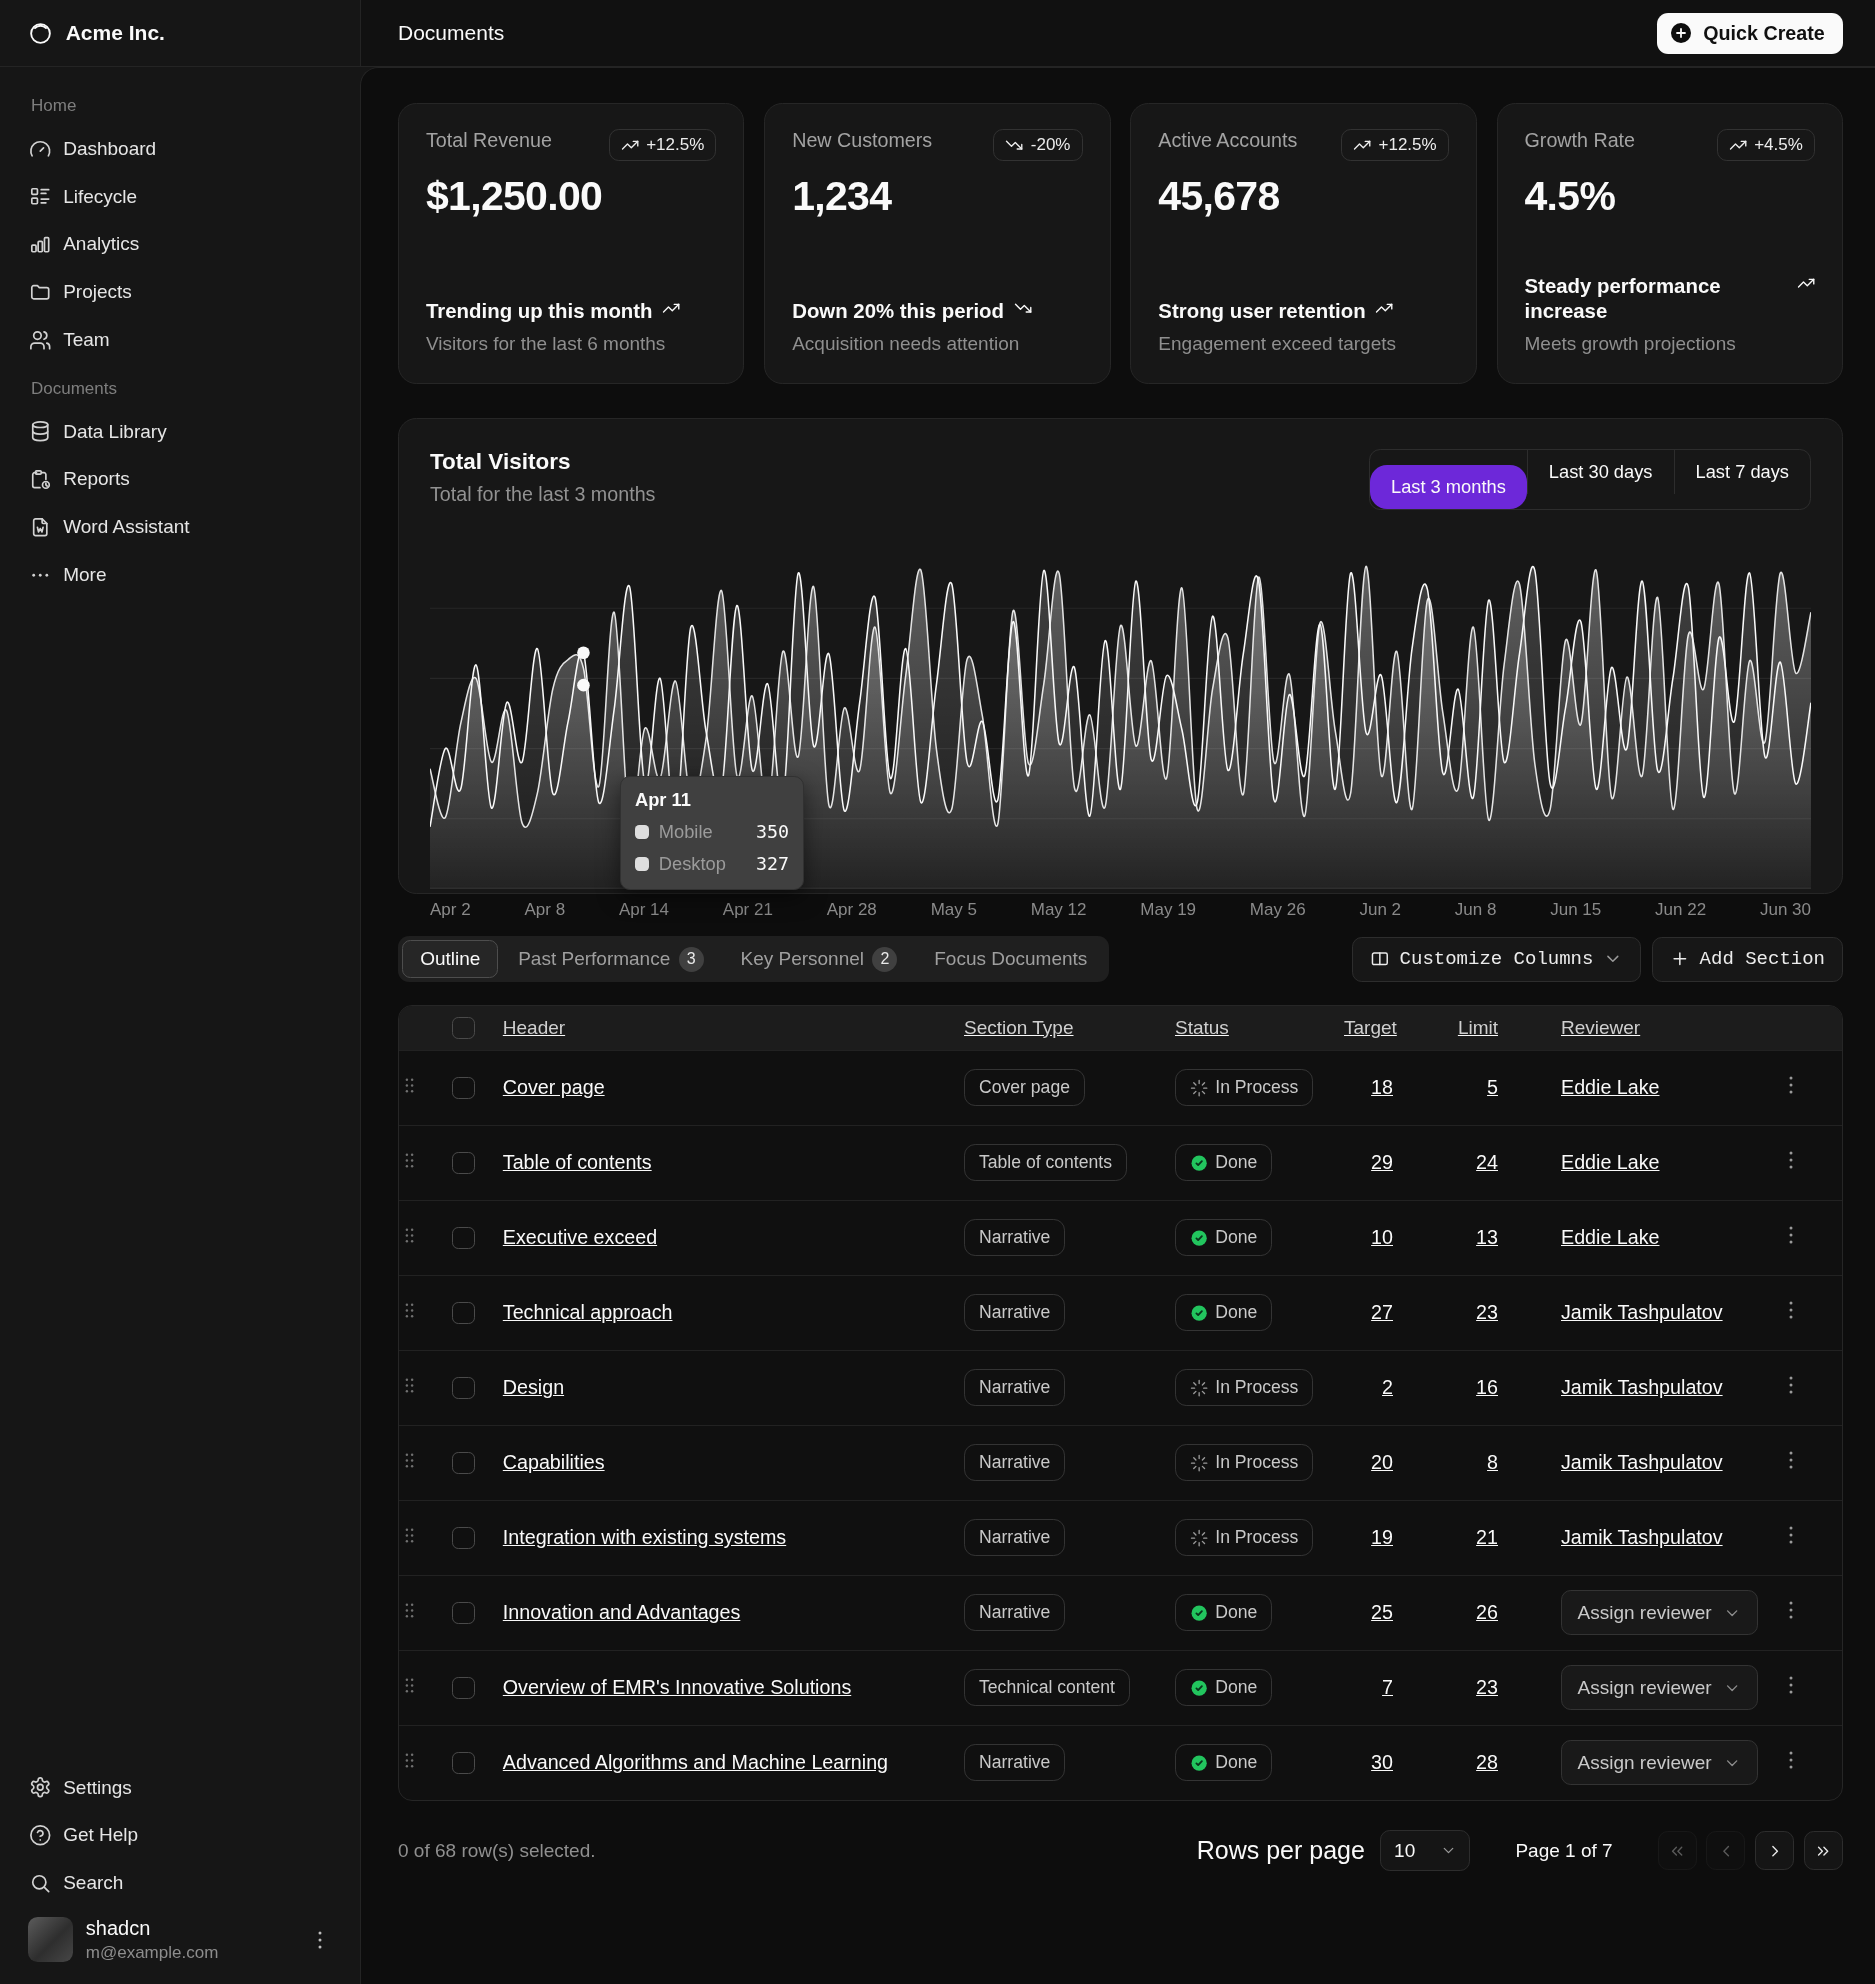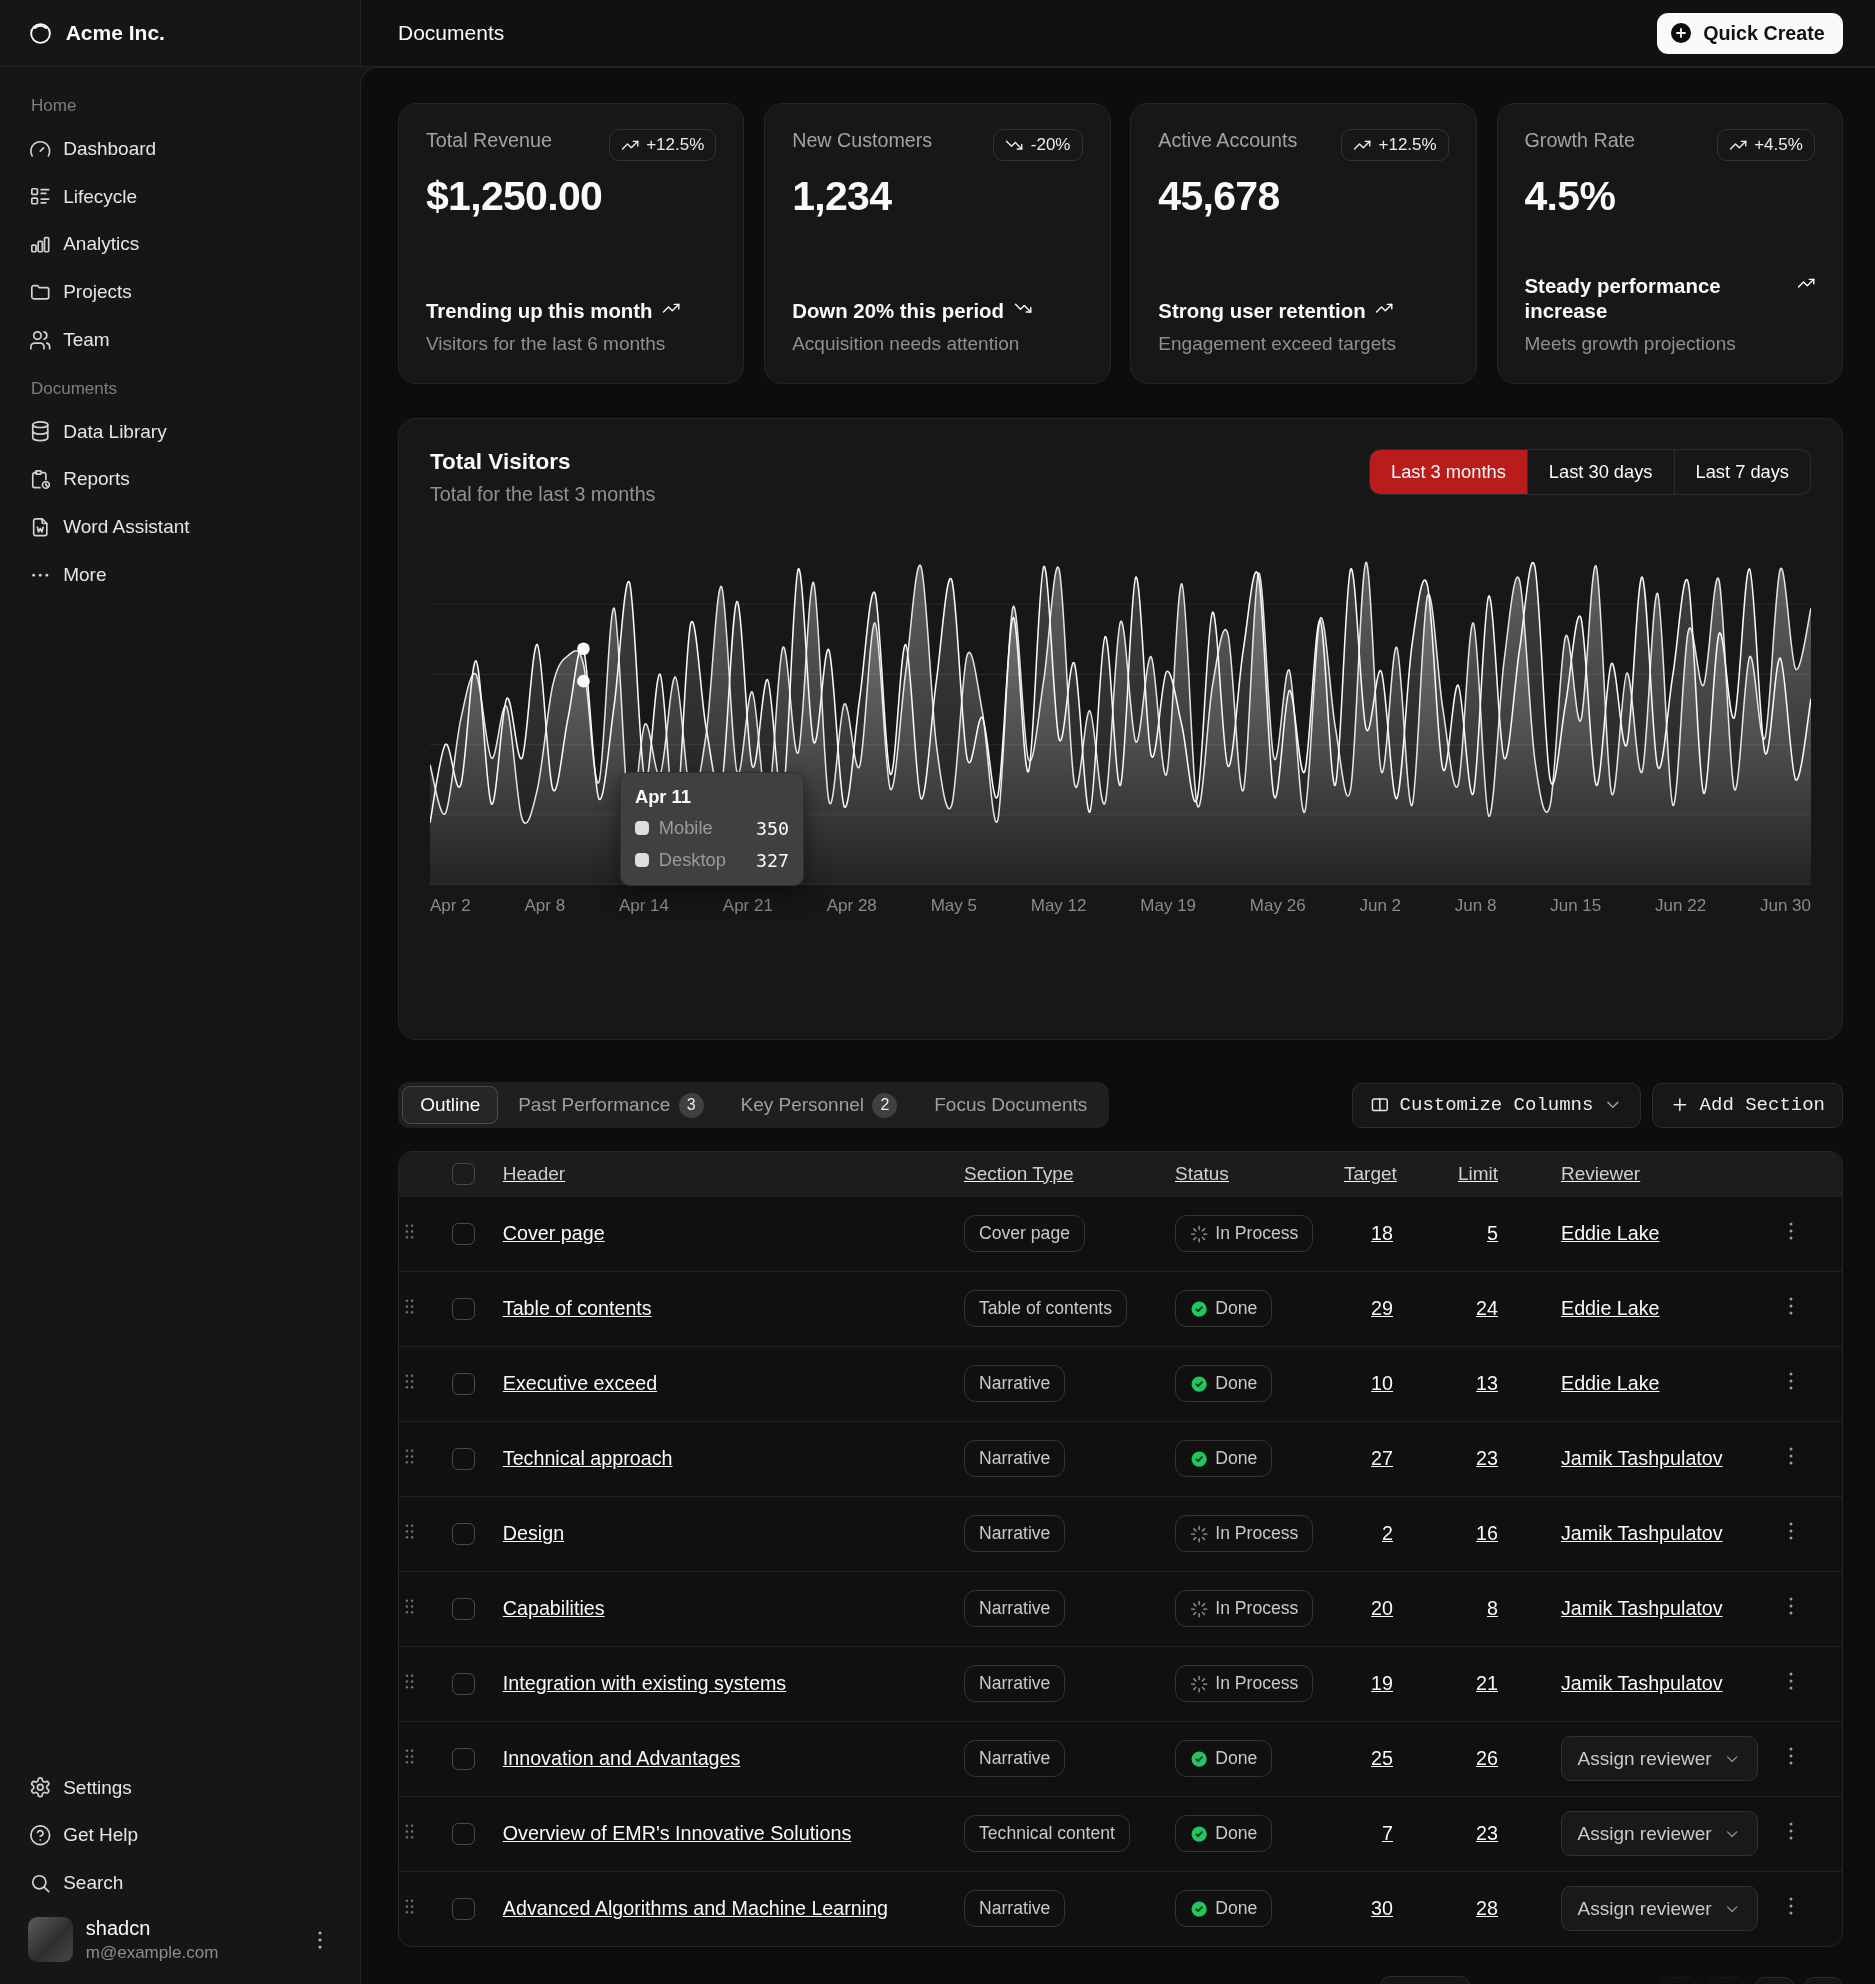--- a/index.html
+++ b/index.html
@@ -55,30 +55,30 @@
   .trend-badge { display:inline-flex; align-items:center; gap:7px; border:0.7px solid #323232;
     border-radius:9.8px; padding:4.9px 11.2px; font-size:17px; color:#ececec;margin-left:34px; }
   .trend-badge .icon, .card-foot-line .icon { width:18.3px; height:18.3px; }
   .card-value { font-size:41px; font-weight:600; letter-spacing:-0.7px; margin-top:12.7px; }
   .card-foot { margin-top:auto; display:flex; flex-direction:column; gap:8.4px; }
   .card-foot-line { display:flex; gap:9.8px; font-size:20.4px; font-weight:600; line-height:1.25; }
   .card-foot-desc { color:#8f8f8f; font-size:19px; }
 
   
   .chart-card { margin-top:34px; background:#171717; border:0.7px solid #262626;
-    border-radius:18.3px; height:622px; padding:29.5px 31px 0; position:relative; }
+    border-radius:18.3px; height:476px; padding:29.5px 31px 0; position:relative; }
   .chart-head { display:flex; align-items:flex-start; }
   .chart-title { font-size:22.5px; font-weight:700; }
   .chart-sub { color:#929292; font-size:19.7px; margin-top:8.4px; }
   .range-toggle { margin-left:auto; display:flex; border:0.7px solid #2d2d2d; border-radius:11.2px;
     overflow:hidden; }
   .range-opt { height:44px; display:flex; align-items:center; padding:0 21px; font-size:18.3px;
     color:#fafafa; cursor:pointer; border-left:0.7px solid #2d2d2d; }
   .range-opt:first-child { border-left:none; }
-  .range-opt.active { background:#b91c1c; border-radius:0; }
+  .range-opt.active { background:#6d28d9; border-radius:17px;margin-top:15px; }
   .plot-wrap { position:relative; margin-top:28px; height:351px; }
   .x-axis { display:flex; justify-content:space-between; margin-top:11.2px; }
   .x-axis span { color:#8a8a8a; font-size:17px; }
   .chart-tooltip { position:absolute; left:190px; top:238px; width:184px; background:#404040;
     border:0.7px solid #313131; border-radius:9.8px; padding:12.7px 14px 14px;
     box-shadow:0 7px 21px rgba(0,0,0,.5); }
   .tt-date { font-size:18.3px; font-weight:600; }
   .tt-row { display:flex; align-items:center; gap:9.8px; margin-top:9.8px; }
   .tt-swatch { width:14px; height:14px; border-radius:4.2px; background:#dedede; }
   .tt-label { color:#9b9b9b; font-size:18.3px; }

